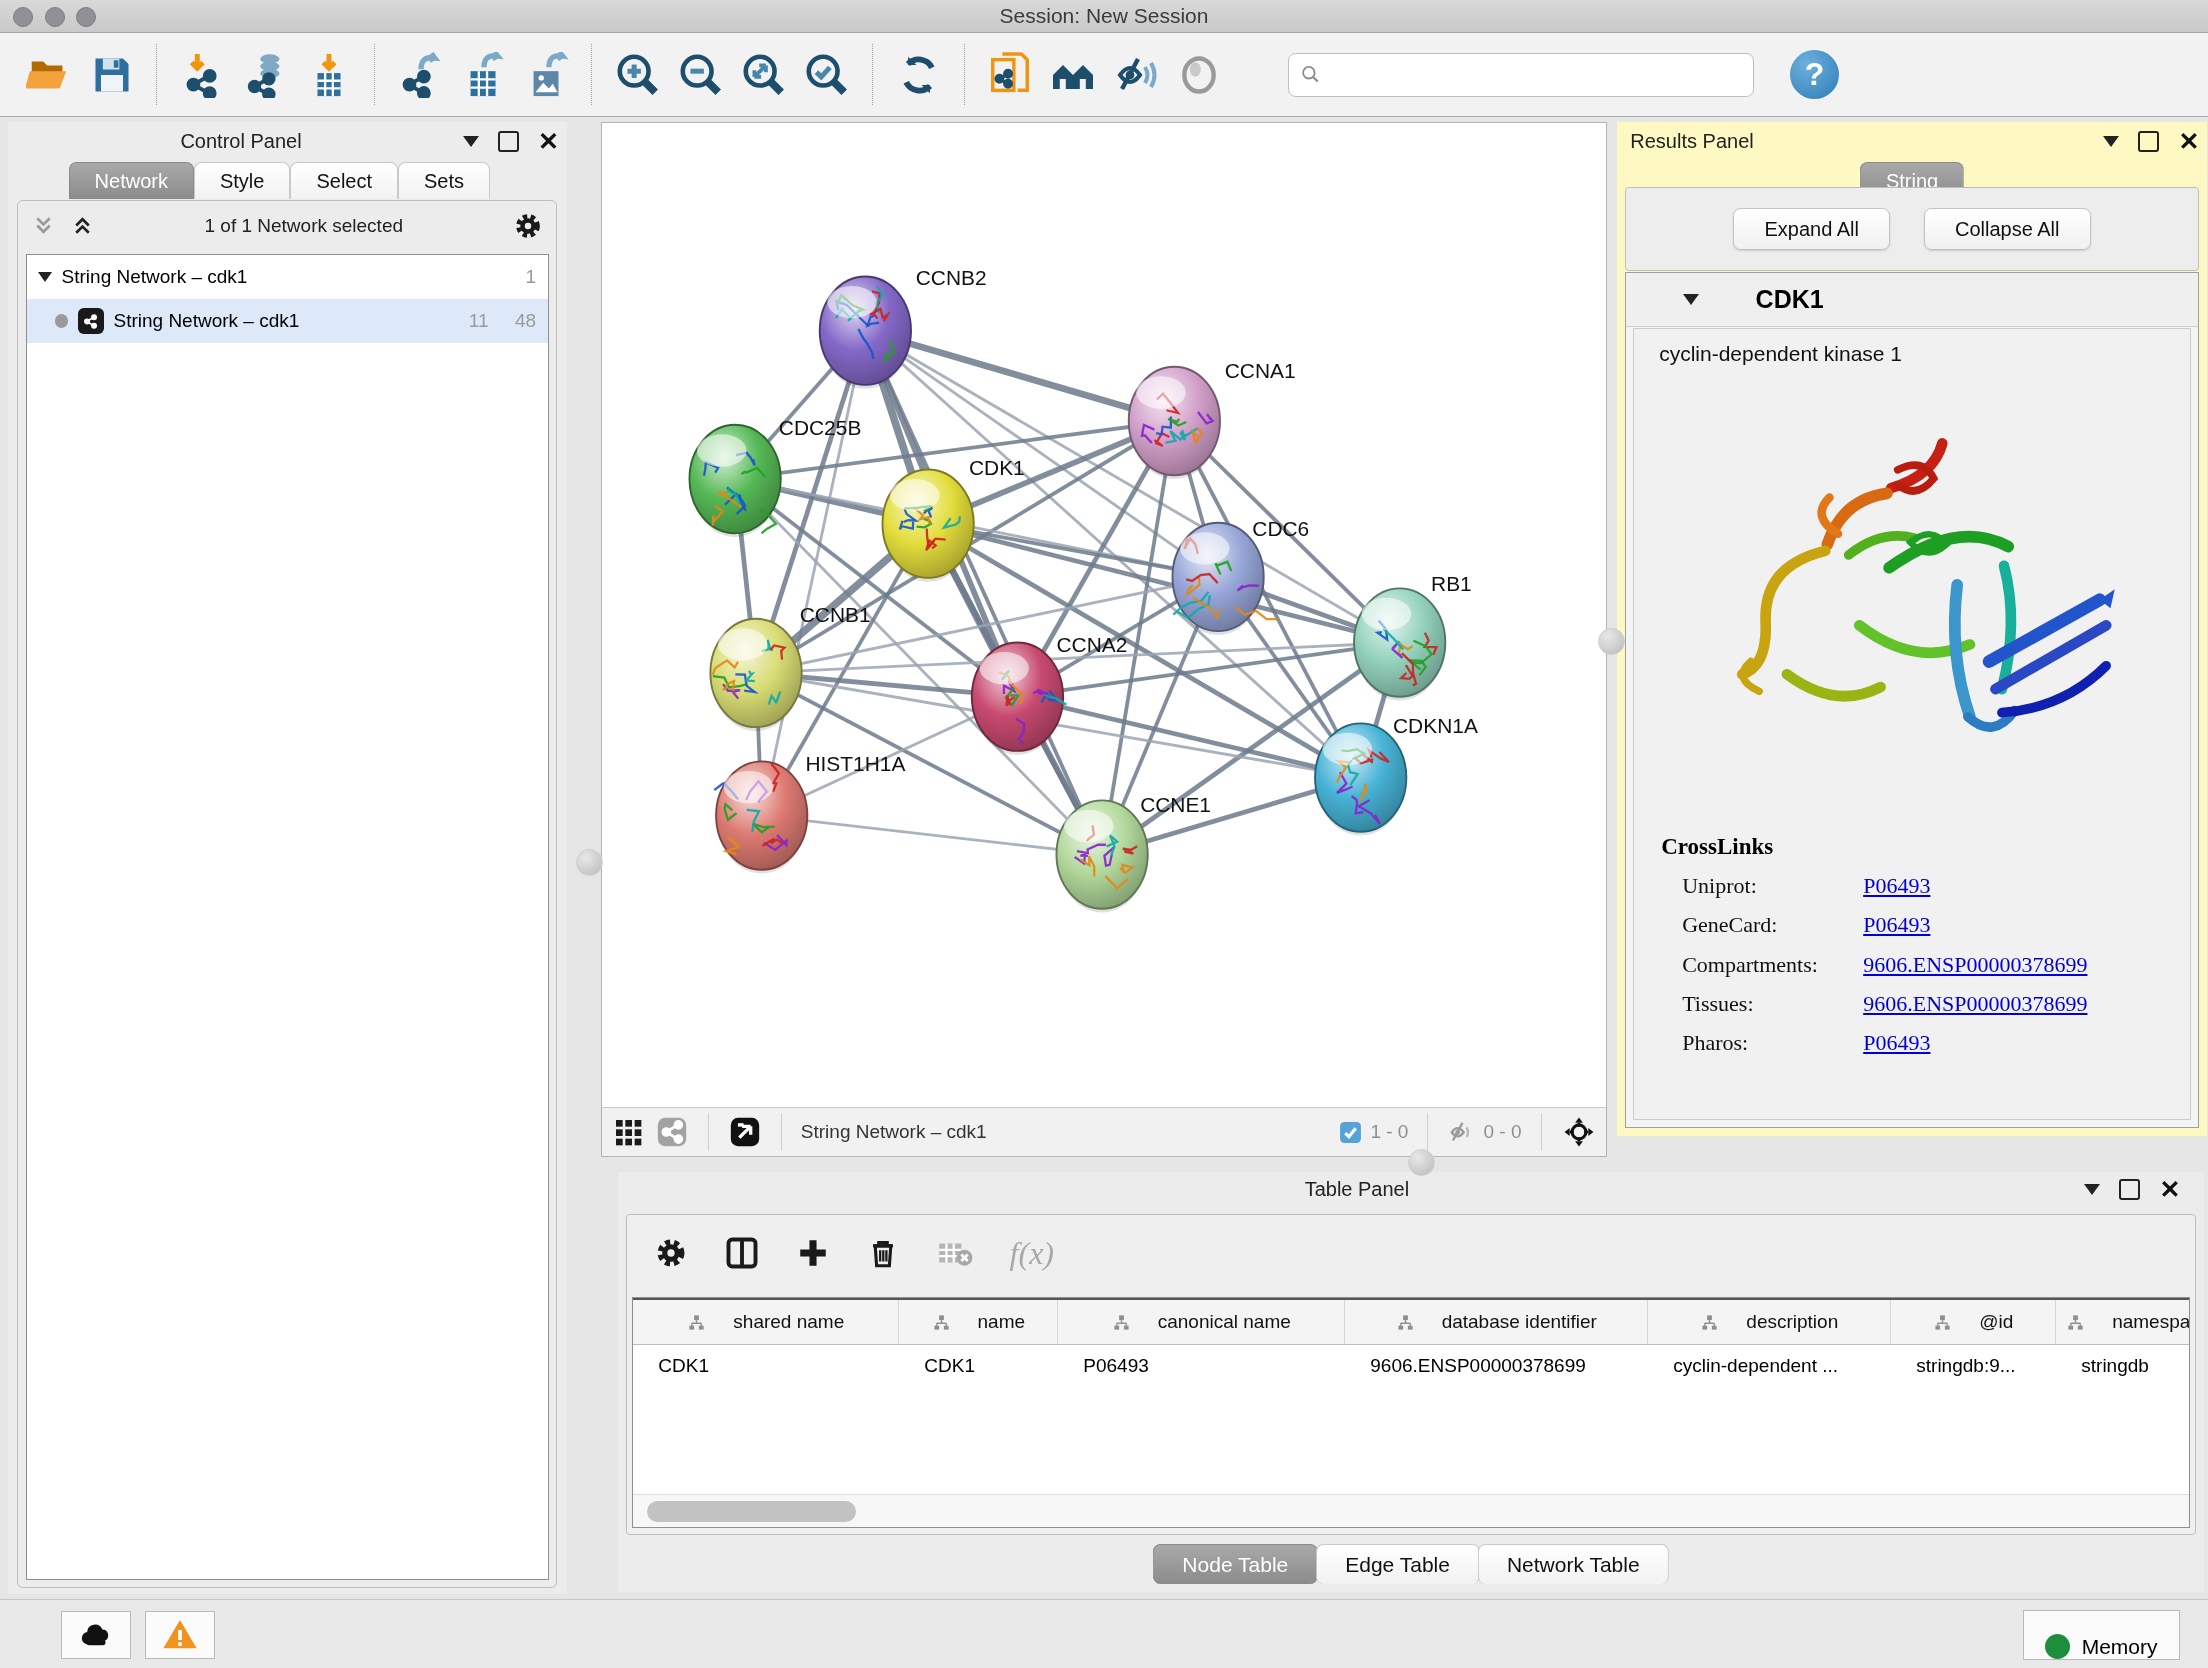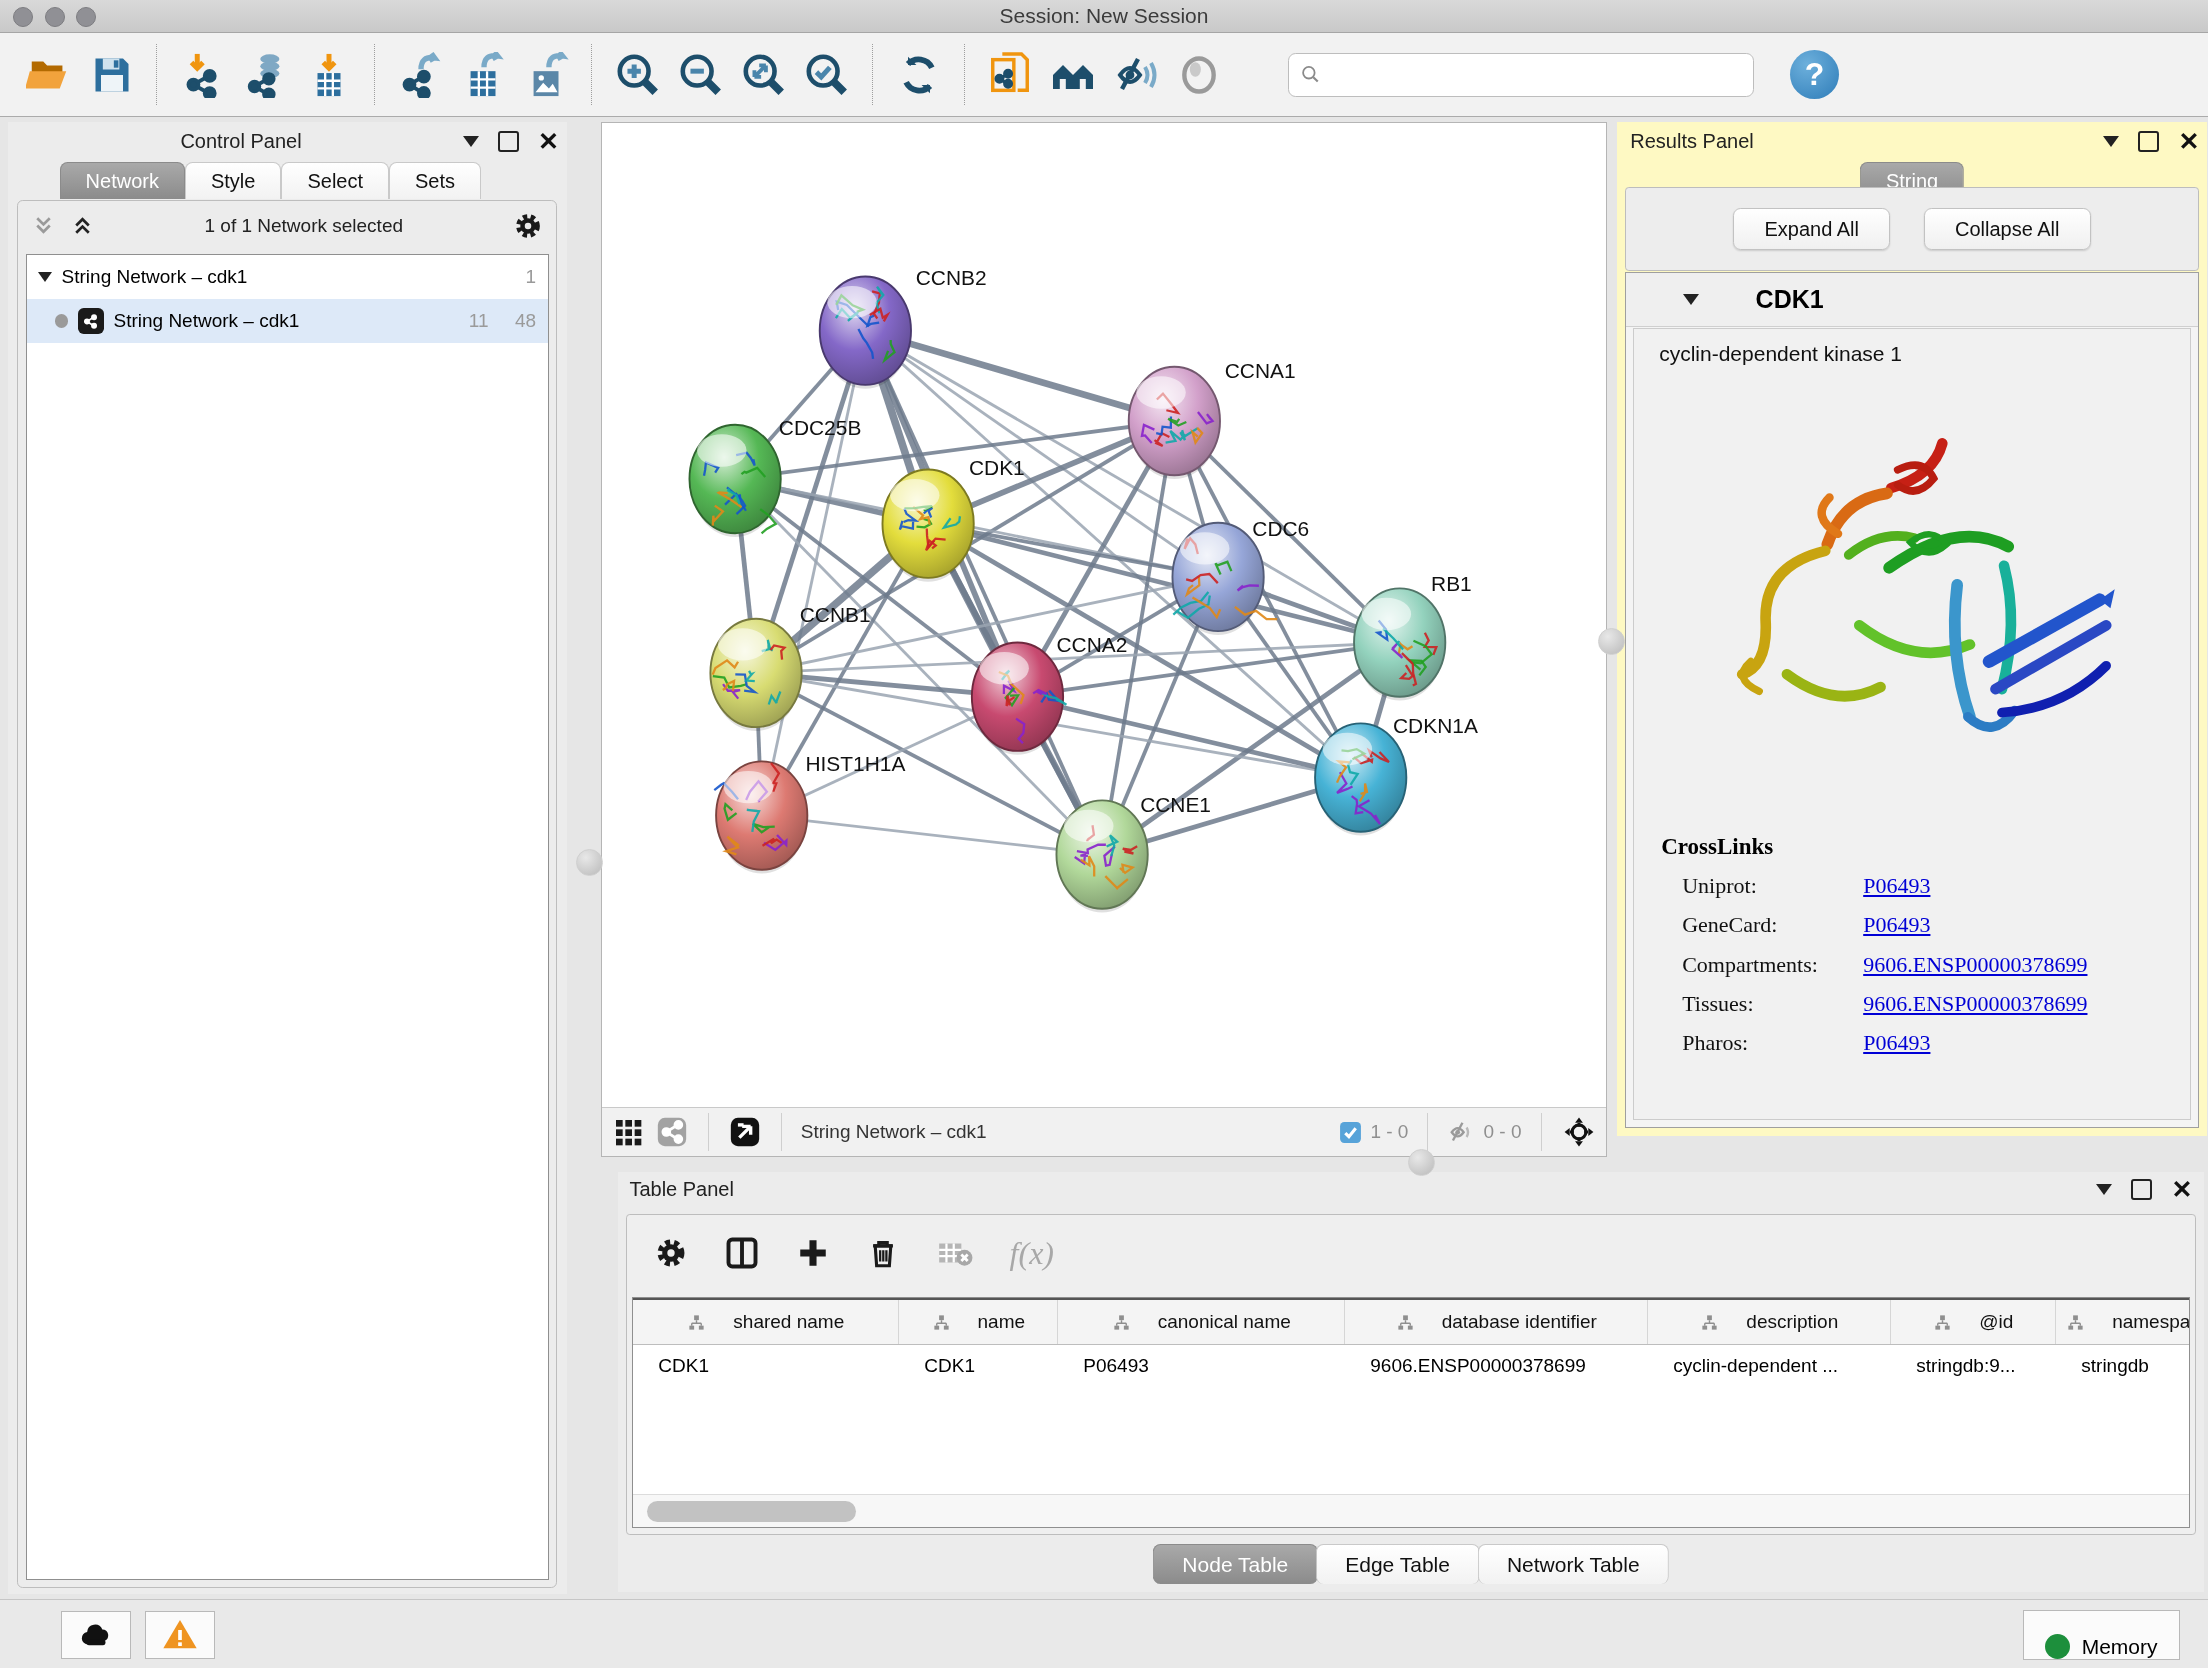--- a/index.html
+++ b/index.html
@@ -29,21 +29,21 @@
   .tri-down{width:0;height:0;border-left:8.6px solid transparent;border-right:8.6px solid transparent;border-top:11.4px solid #222;}
   .float-box{width:17px;height:17px;border:2.9px solid #222;border-radius:2.9px;}
   .close-x{font-size:25px;font-weight:bold;color:#111;line-height:1;}
   .tabstrip{display:flex;}
   .tab{padding:6.7px 25px;font-size:20px;background:linear-gradient(#ffffff,#f2f2f2);border:1px solid #c9c9c9;
     border-bottom:none;border-radius:7.6px 7.6px 0 0;color:#111;}
   .tab.active{background:linear-gradient(#a9a9a9,#8b8b8b);color:#fff;border-color:#8b8b8b;}
   
   .control-panel{position:absolute;left:7.6px;top:122px;width:559px;height:1472px;background:#ececec;}
   .cp-head{position:absolute;left:11.4px;right:0;top:3.8px;height:32px;text-align:center;}
-  .cp-tabs{position:absolute;left:52px;top:40px;}
+  .cp-tabs{position:absolute;left:61px;top:40px;}
   .cp-box{position:absolute;left:9.5px;top:78px;right:9.5px;bottom:5.7px;background:#ececec;border:1px solid #bdbdbd;border-radius:5.7px;}
   .cp-strip{display:flex;align-items:center;height:49px;padding:0 13.3px;gap:13.3px;}
   .cp-strip .strip-label{flex:1;text-align:center;font-size:19px;color:#222;}
   .cp-list{position:absolute;left:7.6px;top:53px;right:7.6px;bottom:7.6px;background:#fff;border:1px solid #8f8f8f;overflow:hidden;}
   .tree-row{display:flex;align-items:center;height:44px;font-size:19px;gap:9.5px;padding:0 11.4px;}
   .tree-row.selected{background:#dde9f8;}
   .tree-num{color:#9a9a9a;}
   .share-badge{width:26px;height:26px;border-radius:5.7px;background:#1a1a1a;display:flex;align-items:center;justify-content:center;}
   .dot-gray{width:13.3px;height:13.3px;border-radius:50%;background:#9a9a9a;}
   
@@ -68,21 +68,21 @@
   .gene-body{position:absolute;left:7.6px;right:7.6px;top:55px;bottom:7.6px;background:#f1f1f1;border:1px solid #cccccc;}
   .gene-desc{font-size:21px;padding:13.3px 0 9.5px 25px;color:#111;}
   .protein-wrap{display:flex;justify-content:center;margin-top:21px;}
   .crosslinks{font-family:"Liberation Serif",serif;margin:57px 0 0 27px;}
   .crosslinks .cl-title{font-size:23px;font-weight:bold;margin-bottom:11.4px;}
   .cl-row{display:flex;font-size:22px;margin:13.3px 0 13.3px 21px;}
   .cl-label{width:181px;color:#111;}
   .cl-link{color:#0000d6;text-decoration:underline;}
   
   .table-panel{position:absolute;left:618px;top:1172px;width:1586px;height:420px;background:#ececec;}
-  .tp-head{position:absolute;left:11.4px;right:4px;top:1.9px;height:32px;}
+  .tp-head{position:absolute;left:11.4px;right:16px;top:1.9px;height:32px;text-align:center;}
   .tp-body{position:absolute;left:7.6px;top:42px;right:7.6px;bottom:57px;background:#efefef;border:1px solid #bdbdbd;border-radius:3.8px;}
   .tp-toolbar{display:flex;align-items:center;gap:36px;height:76px;padding-left:27px;}
   .tp-table{position:absolute;left:5.7px;right:5.7px;top:82px;bottom:5.7px;background:#fff;border:1px solid #8f8f8f;overflow:hidden;}
   .t-header{display:flex;height:44px;background:#f4f4f4;border-bottom:1px solid #bdbdbd;border-top:2.9px solid #555;}
   .t-h-cell{display:flex;align-items:center;justify-content:center;gap:27px;font-size:19px;color:#111;
     border-right:1px solid #d6d6d6;box-sizing:border-box;overflow:hidden;white-space:nowrap;flex:none;}
   .t-row{display:flex;height:42px;}
   .t-cell{display:flex;align-items:center;font-size:19px;padding-left:25px;box-sizing:border-box;overflow:hidden;white-space:nowrap;flex:none;}
   .t-scroll{position:absolute;left:0;right:0;bottom:0;height:32px;background:#f7f7f7;border-top:1px solid #dcdcdc;}
   .t-thumb{position:absolute;left:13.3px;top:5.7px;width:209px;height:21px;background:#c2c2c2;border-radius:10.5px;}

